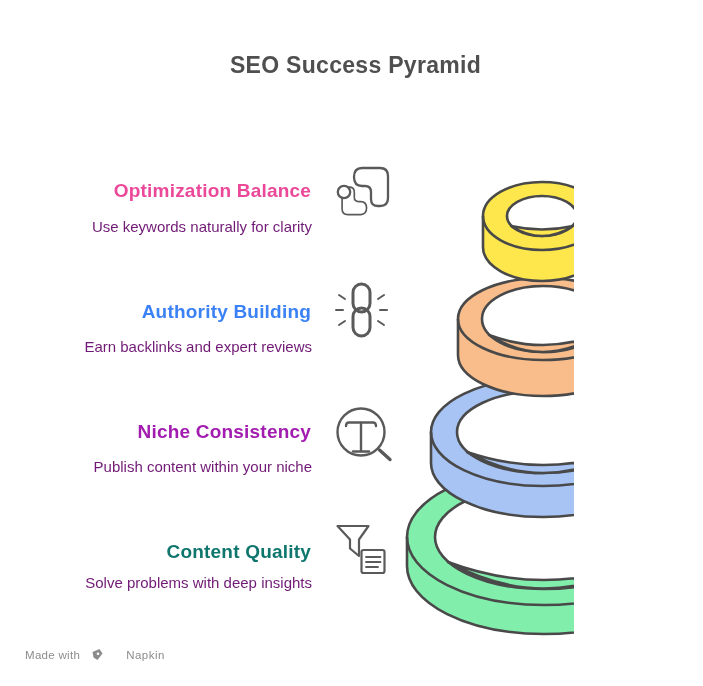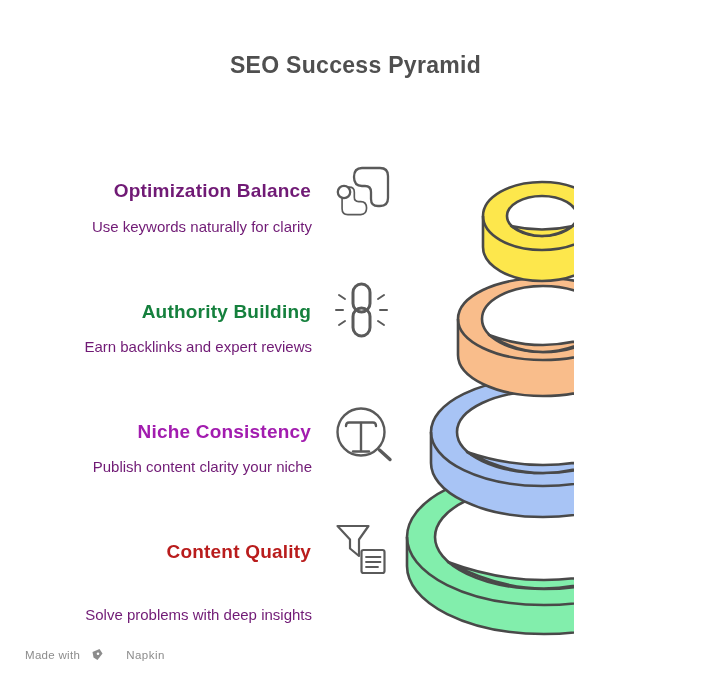--- a/index.html
+++ b/index.html
@@ -16,52 +16,52 @@
     position:absolute;left:0;width:311px;text-align:right;
     font-size:19px;font-weight:700;letter-spacing:.2px;white-space:nowrap;
   }
   .lvl-desc{
     position:absolute;left:0;width:312px;text-align:right;
     font-size:15px;font-weight:400;color:#701a75;white-space:nowrap;
   }
   .lvl-0 .lvl-label{top:180px}.lvl-0 .lvl-desc{top:218px}
   .lvl-1 .lvl-label{top:301px}.lvl-1 .lvl-desc{top:338px}
   .lvl-2 .lvl-label{top:421px}.lvl-2 .lvl-desc{top:458px}
-  .lvl-3 .lvl-label{top:541px}.lvl-3 .lvl-desc{top:606px}
+  .lvl-3 .lvl-label{top:541px}.lvl-3 .lvl-desc{top:574px}
   svg.scene{position:absolute;inset:0;pointer-events:none;}
   .ring path{stroke:var(--outline);stroke-width:2.6;stroke-linejoin:round;}
   .ring .seam{fill:none;}
   .icon{stroke:var(--icon-stroke);fill:none;stroke-linecap:round;stroke-linejoin:round;}
   .watermark{
     position:absolute;left:25px;top:648px;display:flex;align-items:center;gap:11px;
     font-size:11.5px;color:#8c8c8c;letter-spacing:.3px;
   }
   .watermark .brand{font-weight:400;letter-spacing:.5px;margin-left:11px;}
 </style>
 </head>
 <body>
 
 <div class="canvas" style="--outline: #494949; --icon-stroke: #5a5a5a;">
 
   <div class="page-title">SEO Success Pyramid</div>
 
   <div class="lvl-0">
-    <div class="lvl-label" style="color: #701a75;">Optimization Balance</div>
+    <div class="lvl-label" style="color: #ec4899;">Optimization Balance</div>
     <div class="lvl-desc">Use keywords naturally for clarity</div>
   </div>
   <div class="lvl-1">
-    <div class="lvl-label" style="color: #15803d;">Authority Building</div>
+    <div class="lvl-label" style="color: #3b82f6;">Authority Building</div>
     <div class="lvl-desc">Earn backlinks and expert reviews</div>
   </div>
   <div class="lvl-2">
     <div class="lvl-label" style="color: #a21caf;">Niche Consistency</div>
-    <div class="lvl-desc">Publish content clarity your niche</div>
+    <div class="lvl-desc">Publish content within your niche</div>
   </div>
   <div class="lvl-3">
-    <div class="lvl-label" style="color: #b91c1c; text-align: right;">Content Quality</div>
+    <div class="lvl-label" style="color: #0f766e; text-align: right;">Content Quality</div>
     <div class="lvl-desc">Solve problems with deep insights</div>
   </div>
 
   <svg class="scene" width="703" height="686" viewBox="0 0 703 686">
 
     <g class="ring">
       <path class="ring-fill" fill-rule="evenodd" d="M 407,537 A 137,68 0 0 1 681,537 L 681,566 A 137,68 0 0 1 407,566 Z M 435,537 A 109,52 0 1 0 653,537 A 109,52 0 1 0 435,537 Z" fill="#82eeac"></path>
       <path class="seam" d="M 407,537 A 137,68 0 0 0 681,537"></path>
       <path class="ring-fill" d="M 448,562 Q 544,615 640,562 Q 544,598 448,562 Z" fill="#82eeac"></path>
     </g>

